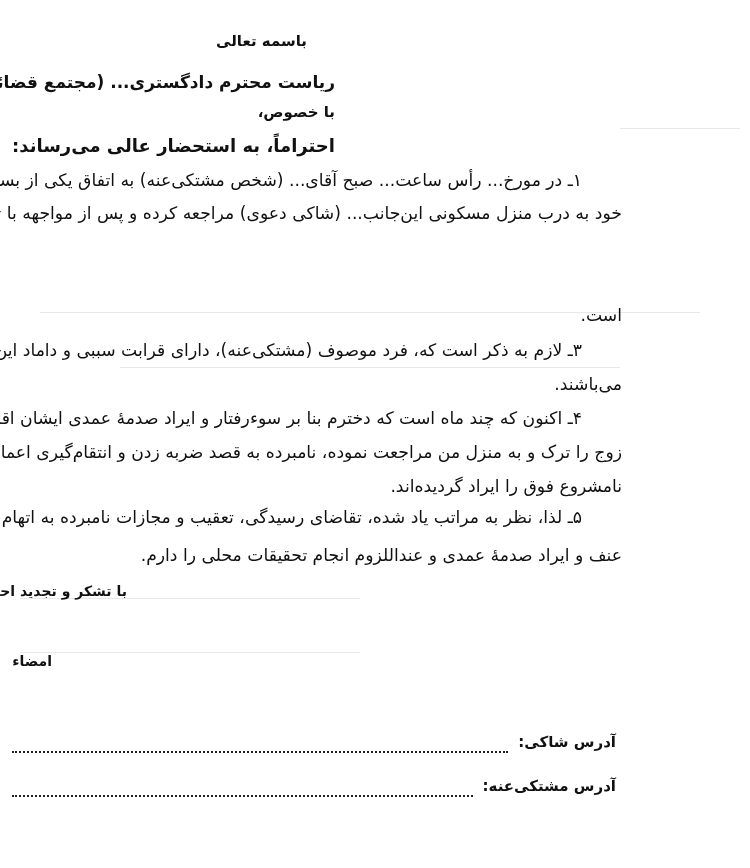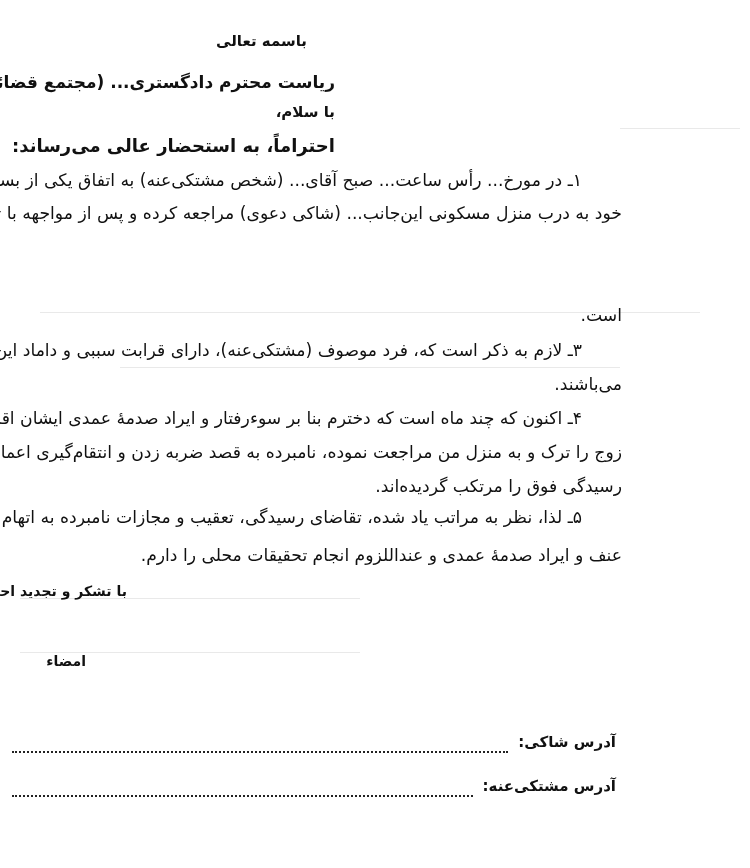--- a/index.html
+++ b/index.html
@@ -64,21 +64,21 @@
     }
     .body-line.last {
       text-align-last: right;
     }
     .closing {
       font-size: 14px;
       font-weight: bold;
     }
     .closing-thanks { top: 583px; right: 505px; }
     .closing-name { top: 617px; right: 495px; }
-    .closing-sign { top: 653px; right: 546px; }
+    .closing-sign { top: 653px; right: 580px; }
 
     .address-row {
       position: absolute;
       right: 16px;
       left: 12px;
       display: flex;
       direction: rtl;
       align-items: baseline;
       font-size: 15px;
     }
@@ -113,34 +113,34 @@
 <div class="page">
 
   <div class="faint" style="top:128px; left:620px; width:120px;"></div>
   <div class="faint" style="top:312px; left:40px; width:660px;"></div>
   <div class="faint" style="top:367px; left:120px; width:500px;"></div>
   <div class="faint" style="top:598px; left:20px; width:340px;"></div>
   <div class="faint" style="top:652px; left:20px; width:340px;"></div>
 
   <div class="line header-basmala">باسمه تعالی</div>
   <div class="line addressee">ریاست محترم دادگستری... (مجتمع قضائی)</div>
-  <div class="line salutation">با سلام،</div>
+  <div class="line salutation">با خصوص،</div>
   <div class="line preamble">احتراماً، به استحضار عالی می‌رساند:</div>
 
   <div class="line body-line first" style="top:170px;">۱ـ در مورخ... رأس ساعت... صبح آقای... (شخص مشتکی‌عنه) به اتفاق یکی از بستگان</div>
   <div class="line body-line" style="top:203px;">خود به درب منزل مسکونی این‌جانب... (شاکی دعوی) مراجعه کرده و پس از مواجهه با توسل</div>
 
   <div class="line body-line last" style="top:305px;">است.</div>
 
   <div class="line body-line first" style="top:340px;">۳ـ لازم به ذکر است که، فرد موصوف (مشتکی‌عنه)، دارای قرابت سببی و داماد این‌جانب</div>
   <div class="line body-line last" style="top:374px;">می‌باشند.</div>
 
   <div class="line body-line first" style="top:408px;">۴ـ اکنون که چند ماه است که دخترم بنا بر سوءرفتار و ایراد صدمهٔ عمدی ایشان اقامتگاه</div>
   <div class="line body-line" style="top:442px;">زوج را ترک و به منزل من مراجعت نموده، نامبرده به قصد ضربه زدن و انتقام‌گیری اعمال</div>
-  <div class="line body-line last" style="top:476px;">رسیدگی فوق را مرتکب گردیده‌اند.</div>
+  <div class="line body-line last" style="top:476px;">نامشروع فوق را ایراد گردیده‌اند.</div>
 
   <div class="line body-line first" style="top:507px;">۵ـ لذا، نظر به مراتب یاد شده، تقاضای رسیدگی، تعقیب و مجازات نامبرده به اتهام ورود به</div>
   <div class="line body-line last" style="top:545px;">عنف و ایراد صدمهٔ عمدی و عنداللزوم انجام تحقیقات محلی را دارم.</div>
 
   <div class="line closing closing-thanks">با تشکر و تجدید احترام</div>
   <div class="line closing closing-sign">امضاء</div>
 
   <div class="address-row defendant">
     <span class="address-label">آدرس مشتکی‌عنه:</span>
     <input class="address-field" type="text" value="" style="">

